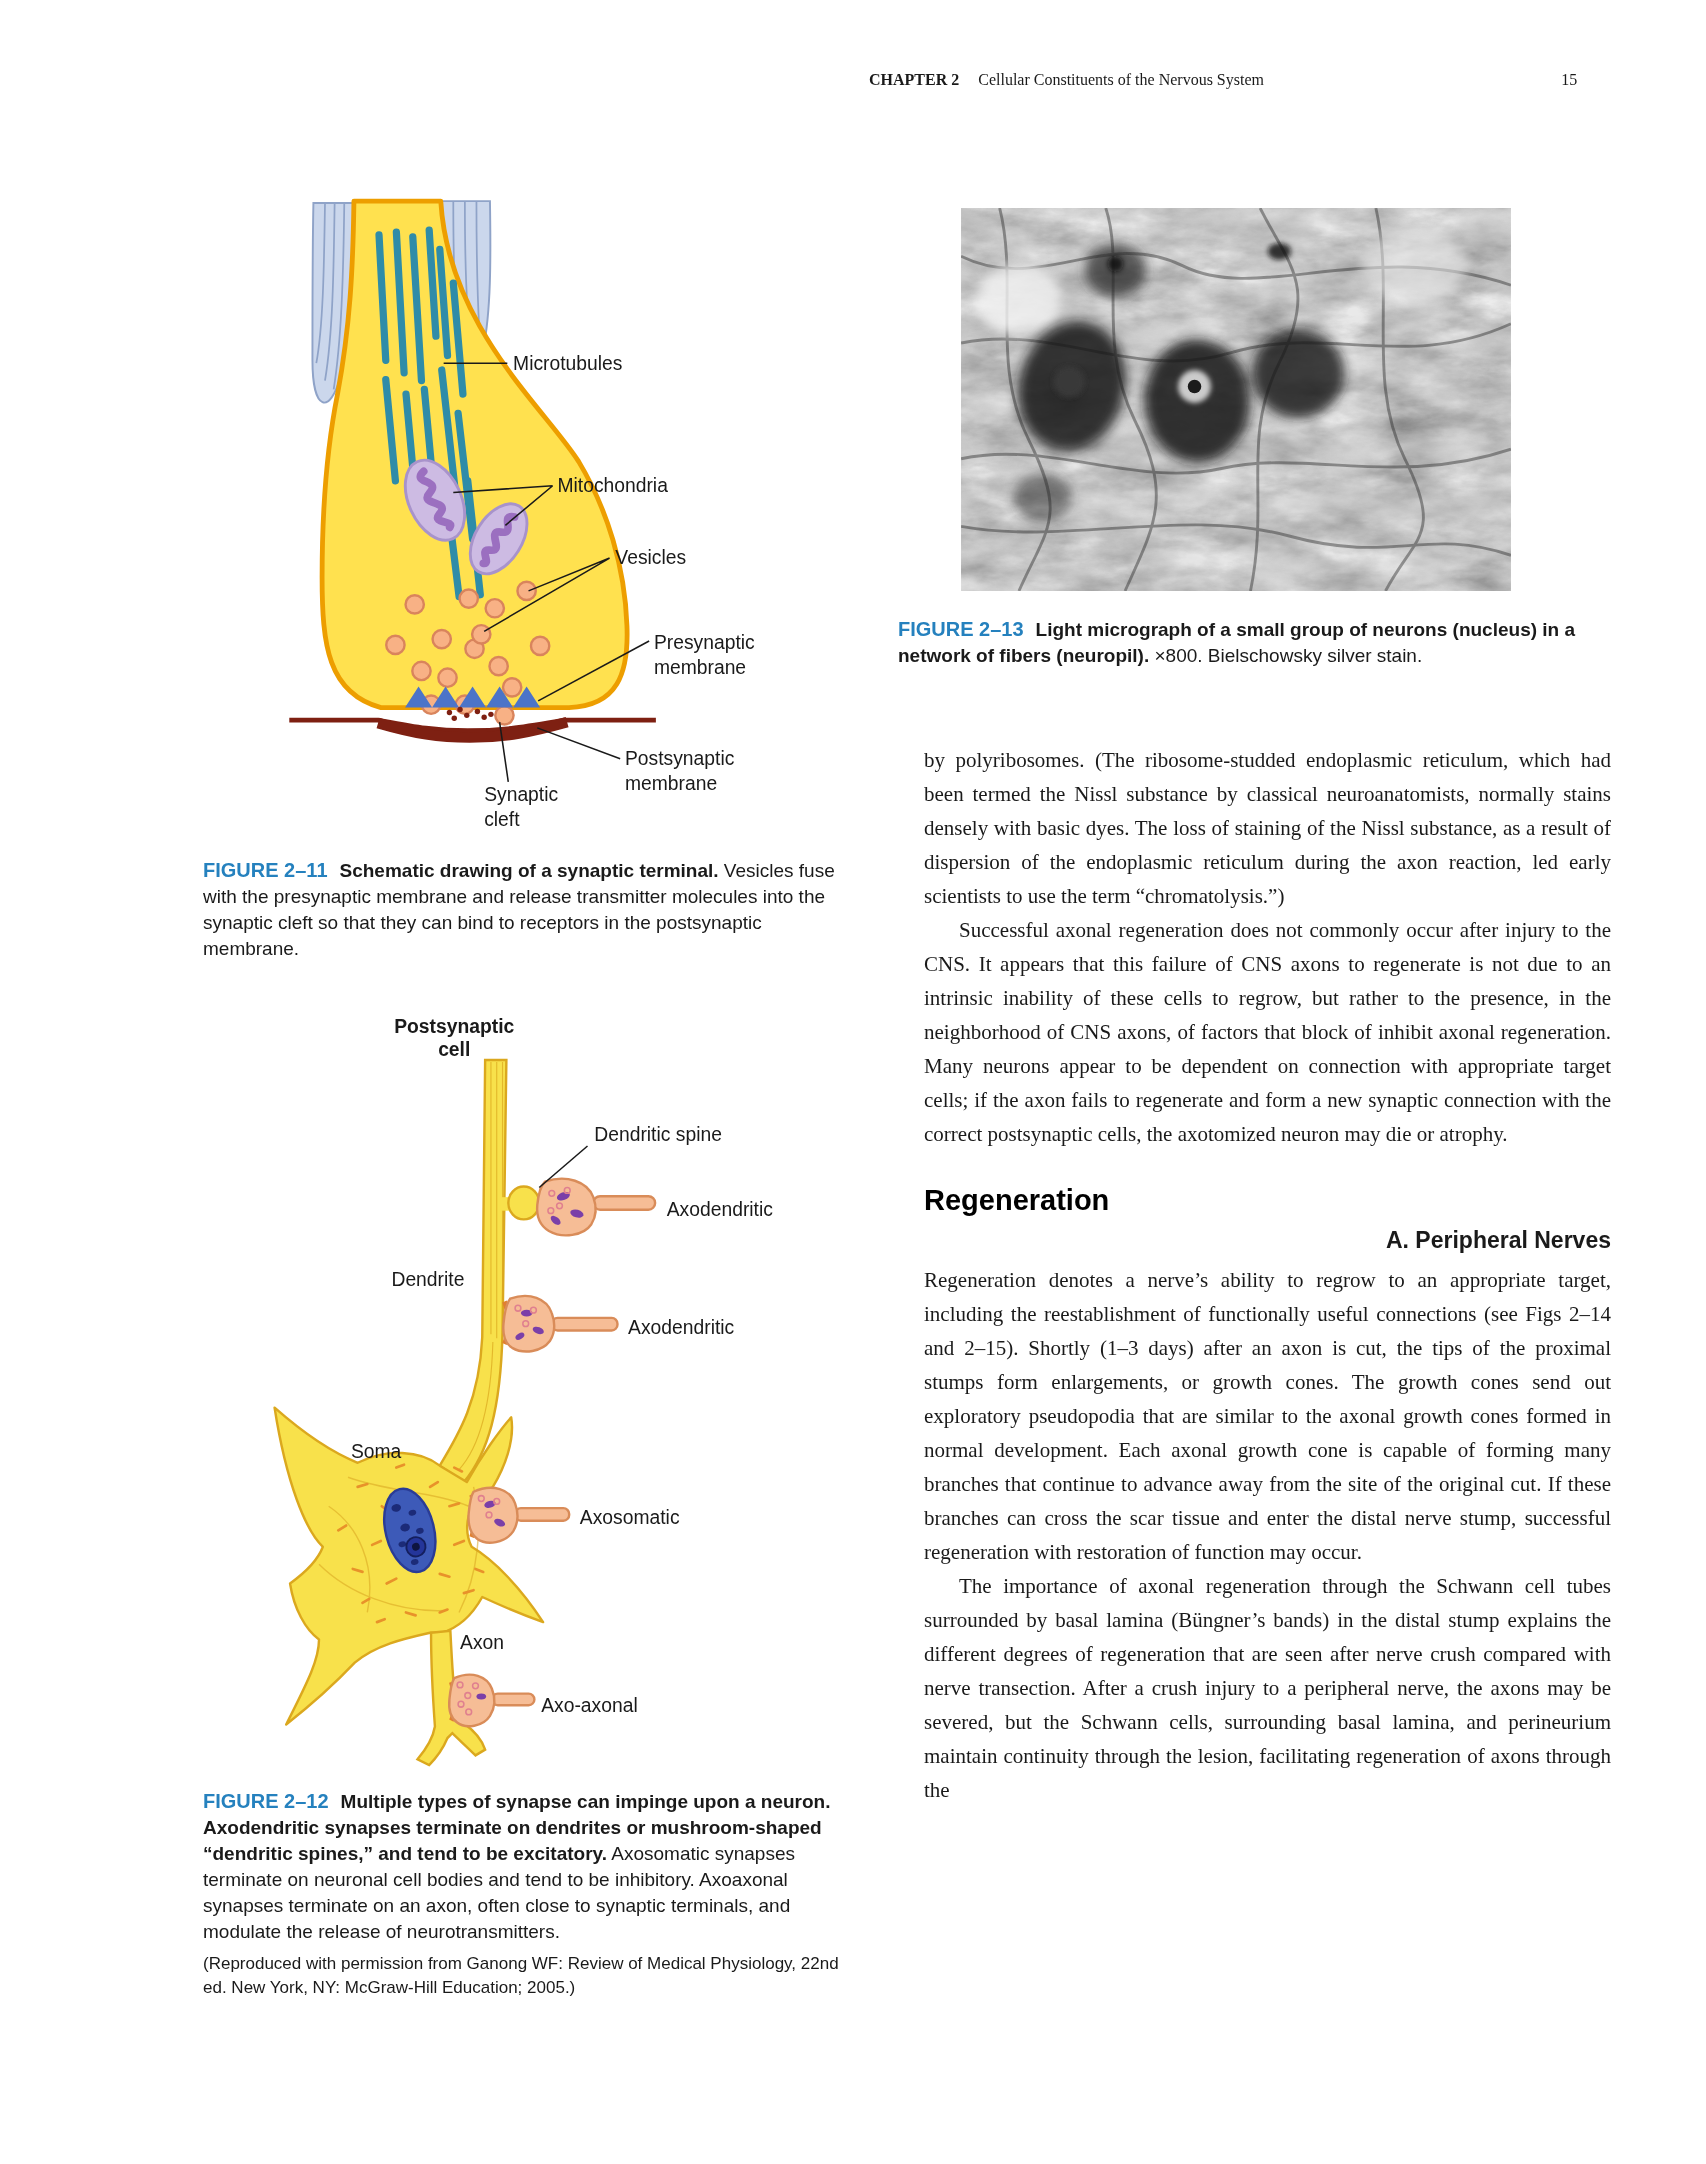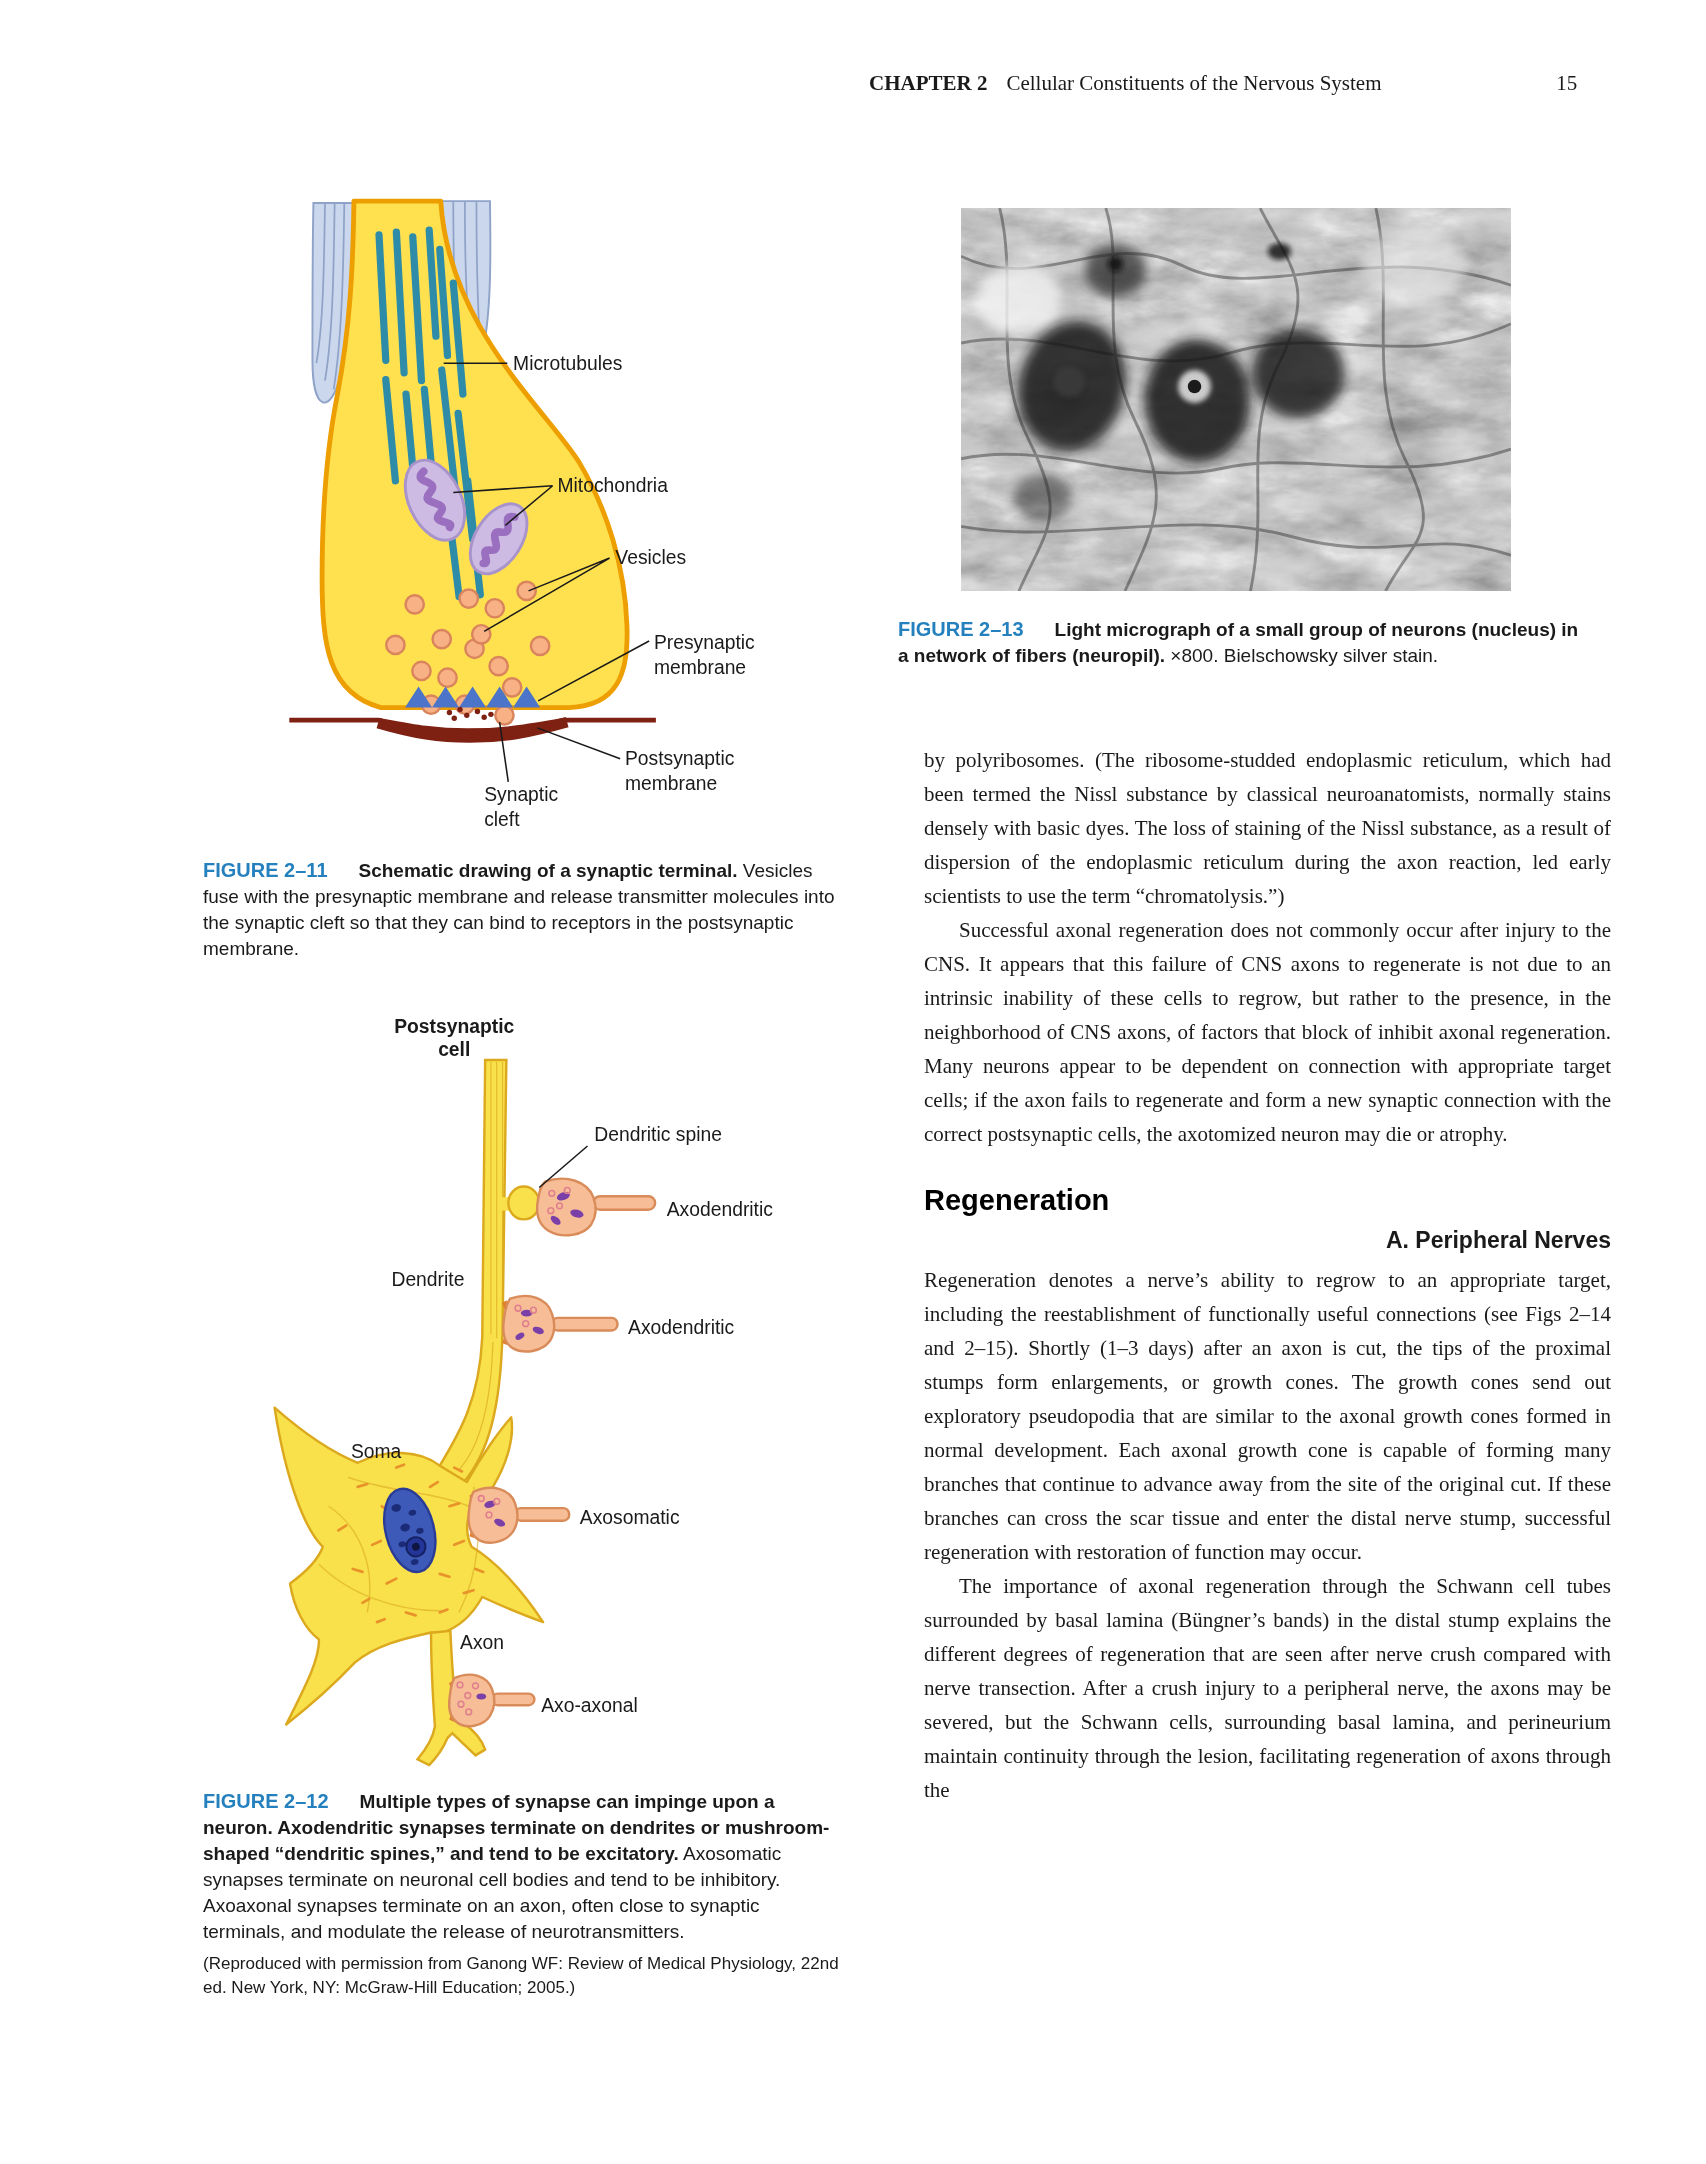--- a/index.html
+++ b/index.html
@@ -1,26 +1,26 @@
 <!DOCTYPE html>
 <html><head>
 <meta charset="utf-8">
 <style>
   html,body{margin:0;padding:0;background:#ffffff;}
   .page{position:relative;width:1706px;height:2165px;background:#ffffff;overflow:hidden;
         font-family:"Liberation Serif",serif;color:#1a1a1a;}
   
   .hdr{position:absolute;top:71px;left:869px;width:714px;display:flex;align-items:flex-end;
-       font-size:21px;}
+       font-size:16px;}
   .hdr .chap{font-weight:bold;}
   .hdr .title{margin-left:19px;}
   .hdr .pg{margin-left:auto;margin-right:5.8px;}
   
   .cap{position:absolute;font-family:"Liberation Sans",sans-serif;font-size:19px;line-height:26px;color:#1a1a1a;text-align:left;}
-  .cap .figlab{font-weight:bold;color:#2581be;font-size:20px;padding-right:31px;}
+  .cap .figlab{font-weight:bold;color:#2581be;font-size:20px;padding-right:12px;}
   .cap .capbold{font-weight:bold;}
   .cap .credit{font-size:17px;line-height:24px;margin-top:7px;}
   .it{}
   
   .article{position:absolute;left:924px;top:743px;width:687px;font-size:21px;line-height:34px;text-align:justify;}
   .article p{margin:0;}
   .article p.ind{text-indent:35px;}
   .h-reg{font-family:"Liberation Sans",sans-serif;font-weight:bold;color:#000000;font-size:29px;line-height:33px;margin:33px 0 9.7px 0;text-align:left;}
   .h-sub{font-family:"Liberation Sans",sans-serif;font-weight:bold;color:#1a1a1a;font-size:23px;line-height:27px;margin:0 0 9.7px 0;text-align:right;}
   

